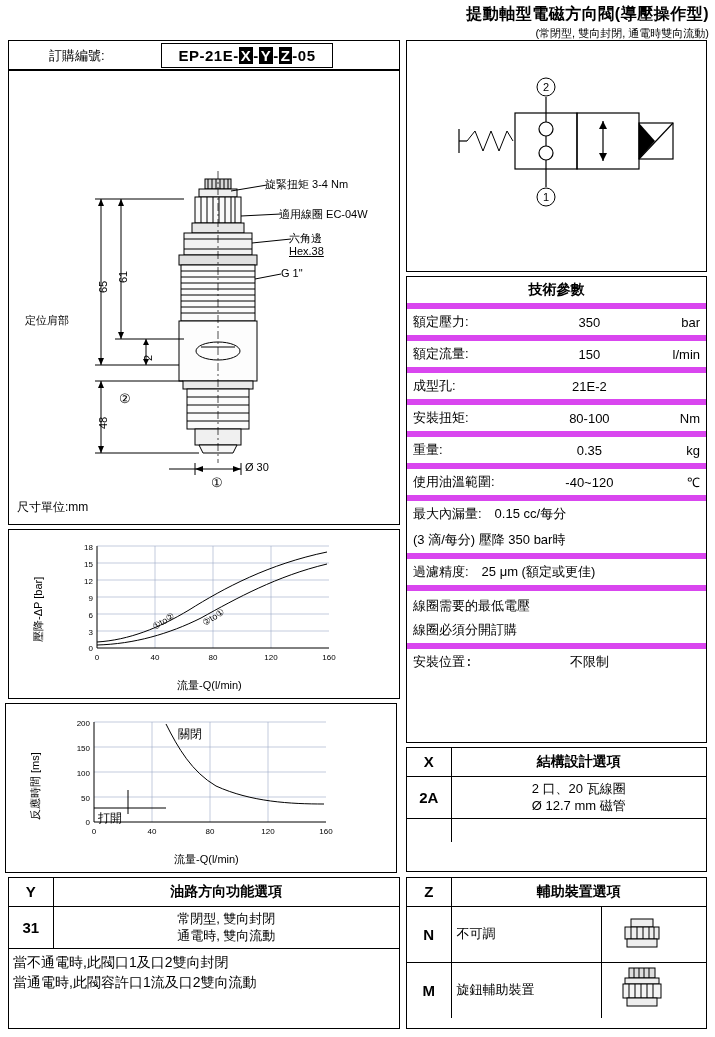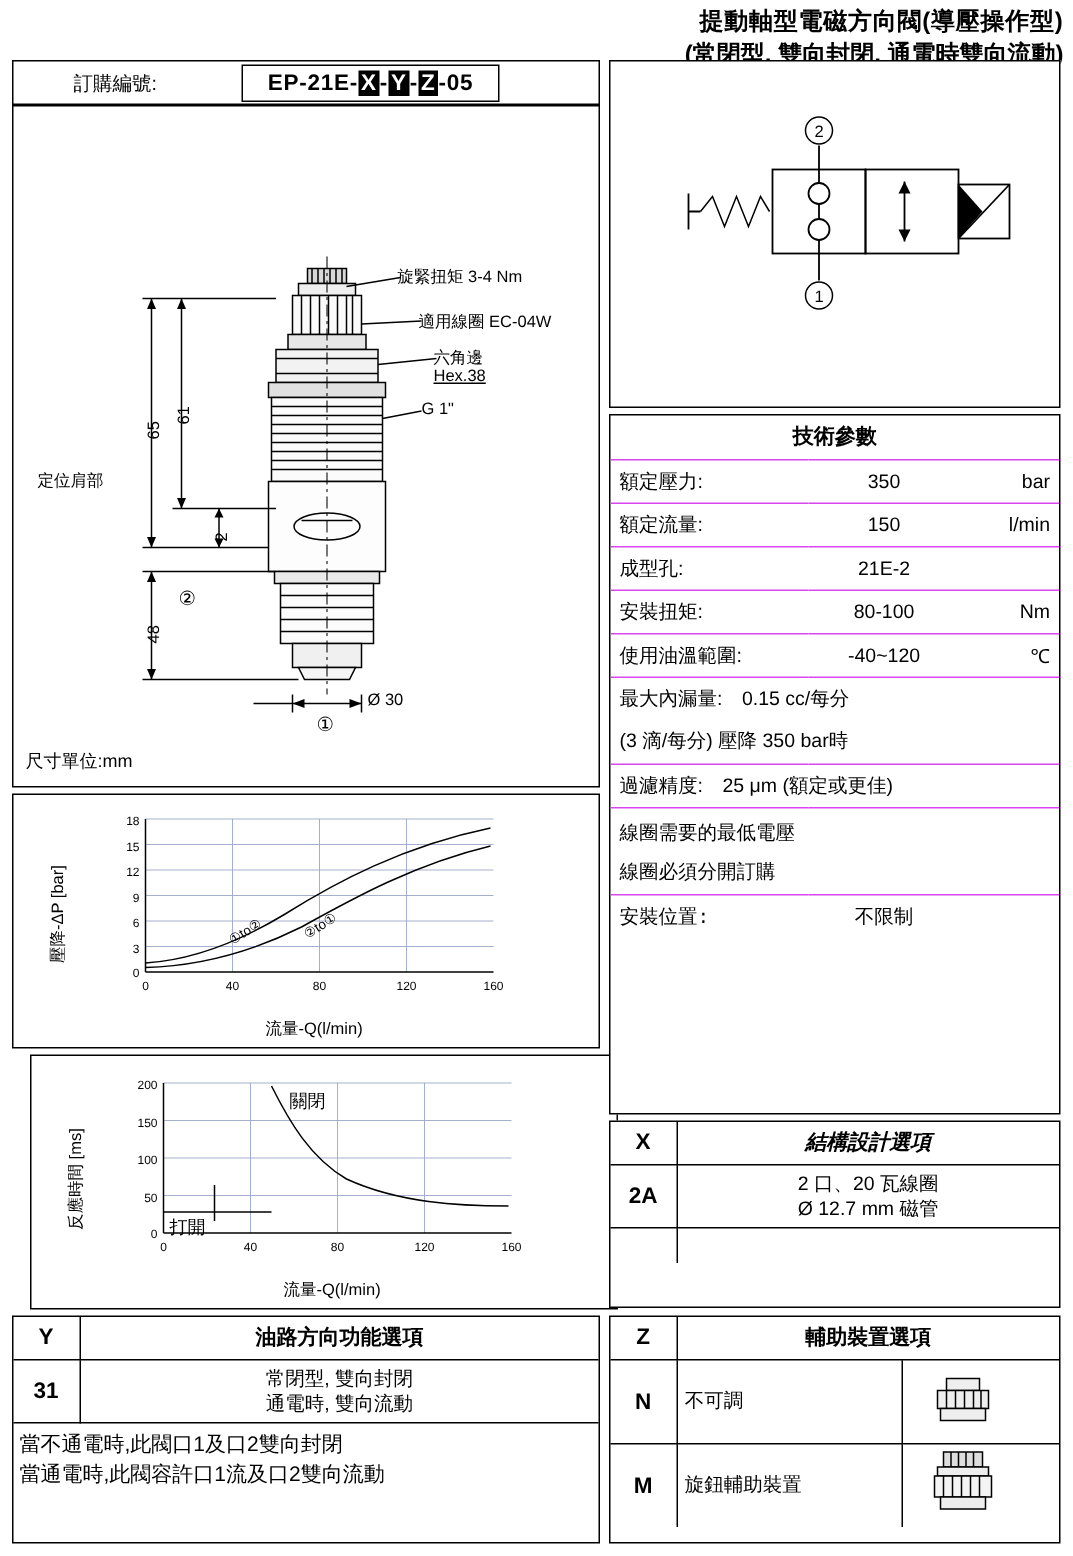--- a/index.html
+++ b/index.html
@@ -10,44 +10,44 @@
     background: #ffffff;
     color: #000000;
     position: relative;
     font-size: 12px;
   }
   .page { position: relative; width: 715px; height: 1037px; }
 
   
   .doc-header { position:absolute; left:0; top:4px; width:715px; text-align:right; padding-right:6px; }
   .doc-title { font-size:16px; font-weight:bold; letter-spacing:0.5px; }
-  .doc-subtitle { font-size:16px; font-weight:bold; margin-top:1px;padding-left:19px; }
+  .doc-subtitle { font-size:11px; font-weight:normal; margin-top:1px;padding-left:19px; }
 
   
   .box { position:absolute; border:1px solid #000; background:#fff; }
 
   .order-row { position:absolute; left:8px; top:40px; width:392px; height:30px; border:1px solid #000; }
   .order-label { position:absolute; left:40px; top:6px; font-size:13px; }
   .order-code-box { position:absolute; left:152px; top:2px; width:172px; height:25px; border:1px solid #000; text-align:center; font-weight:bold; font-size:15px; line-height:24px; letter-spacing:0.5px;}
   .hl { background:#000; color:#fff; padding:0 2px; }
 
   #drawing-box { left:8px; top:70px; width:392px; height:455px; }
   #curve1-box { left:8px; top:529px; width:392px; height:170px; }
-  #curve2-box { left:20px; top:703px; width:392px; height:170px; }
+  #curve2-box { left:5px; top:703px; width:392px; height:170px; }
   #y-box { left:8px; top:877px; width:392px; height:152px; }
 
   
   #symbol-box { left:406px; top:40px; width:301px; height:232px; }
   #spec-box { left:406px; top:276px; width:301px; height:467px; }
   #x-box { left:406px; top:747px; width:301px; height:125px; }
   #z-box { left:406px; top:877px; width:301px; height:152px; }
 
   
   table.spec { width:100%; border-collapse:collapse; font-size:13px; }
-  table.spec td { border-bottom:1px solid #d946ef; padding:4px 6px; height:29px; vertical-align:middle; }
+  table.spec td { border-bottom:6px solid #d946ef; padding:4px 6px; height:29px; vertical-align:middle; }
   table.spec tr:last-child td { border-bottom:none;font-family:Liberation Mono, monospace; }
   .spec-head { text-align:center; font-weight:bold; font-size:14px; }
   .spec-name { width:44%; }
   .spec-val { width:34%; text-align:center; }
   .spec-unit { width:22%; text-align:right; padding-right:14px; }
 
   
   table.opt { width:100%; border-collapse:collapse; font-size:13px; }
   table.opt td { border:1px solid #000; padding:3px 5px; vertical-align:middle; }
   .opt-key { width:44px; text-align:center; font-weight:bold; font-size:15px; }
@@ -346,20 +346,25 @@
         <td class="spec-name">成型孔:</td>
         <td class="spec-val">21E-2</td>
         <td class="spec-unit"></td>
       </tr>
       <tr>
         <td class="spec-name">安裝扭矩:</td>
         <td class="spec-val">80-100</td>
         <td class="spec-unit">Nm</td>
       </tr>
       <tr>
+        <td class="spec-name">重量:</td>
+        <td class="spec-val">0.35</td>
+        <td class="spec-unit">kg</td>
+      </tr>
+      <tr>
         <td class="spec-name">使用油溫範圍:</td>
         <td class="spec-val">-40~120</td>
         <td class="spec-unit">℃</td>
       </tr>
       <tr>
         <td colspan="3" style="border-bottom:none;">最大內漏量:　0.15 cc/每分</td>
       </tr>
       <tr>
         <td colspan="3">(3 滴/每分) 壓降 350 bar時</td>
       </tr>
@@ -379,21 +384,21 @@
       </tr>
     </tbody>
       </table>
   </div>
 
   <div class="box" id="x-box">
     <table class="opt">
       <tbody>
           <tr>
         <td class="opt-key" style="border-top:none;border-left:none;">X</td>
-        <td class="opt-head" style="border-top:none;border-right:none;font-style:italic;">結構設計選項</td>
+        <td class="opt-head" style="border-top:none;border-right:none;">結構設計選項</td>
       </tr>
       <tr>
         <td class="opt-key" style="border-left:none;">2A</td>
         <td class="opt-desc" style="border-right:none;">
           <div>2 口、20 瓦線圈</div>
           <div>Ø 12.7 mm 磁管</div>
         </td>
       </tr>
       <tr>
         <td class="opt-key" style="border-left:none;border-bottom:none;height:24px;"></td>

